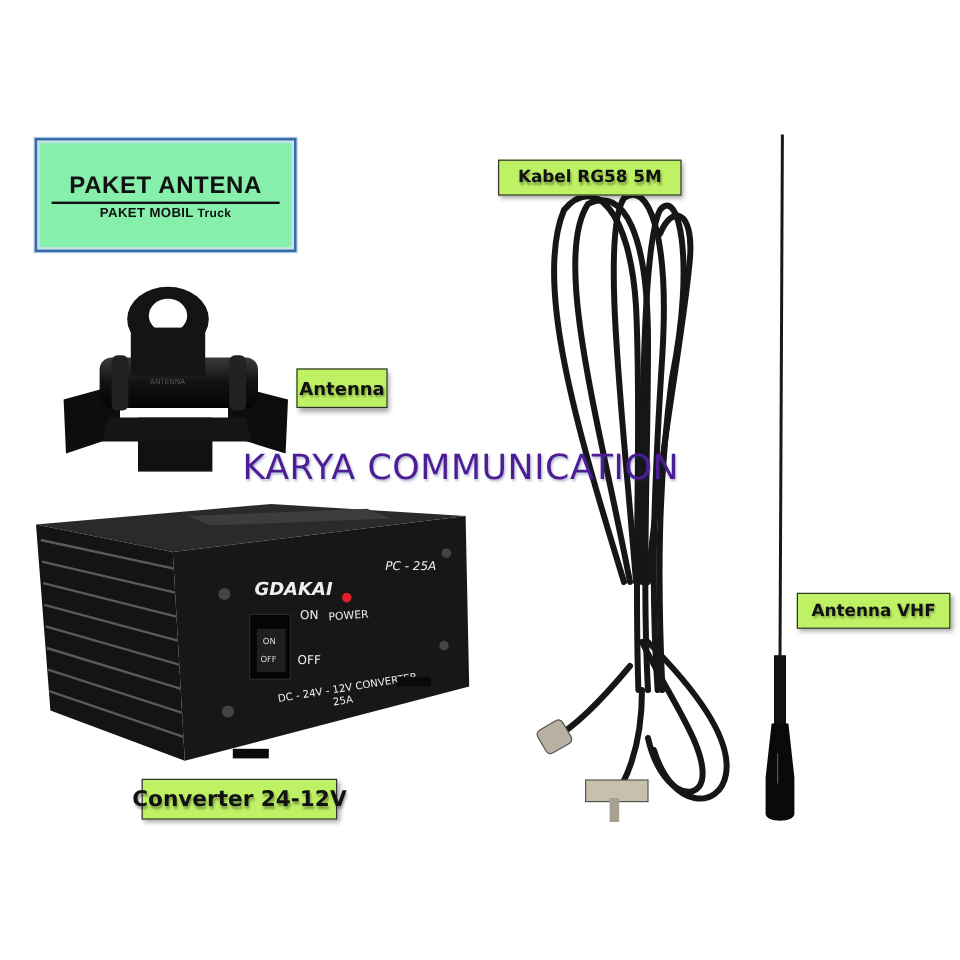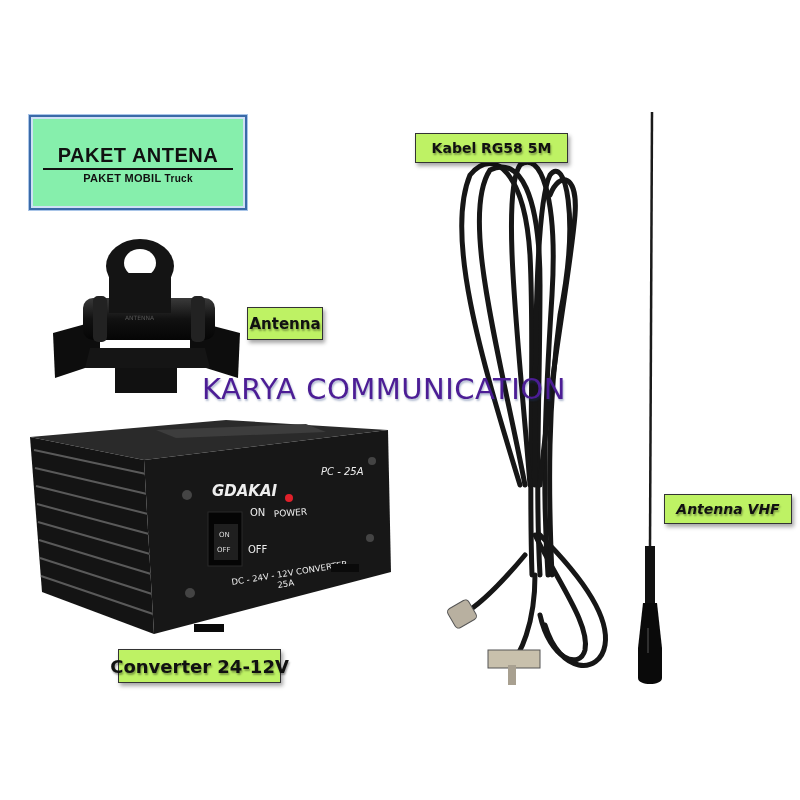--- a/index.html
+++ b/index.html
@@ -29,21 +29,21 @@
   
   .label {
     position: absolute; background: #bef264; border: 1px solid #333;
     box-shadow: 2px 3px 4px rgba(0,0,0,0.35);
     font-family: "DejaVu Sans", sans-serif; font-weight: bold; color: #111;
     text-shadow: 1px 2px 2px rgba(0,0,0,0.35);
     display: flex; align-items: center; justify-content: center; white-space: nowrap;
   }
   .label-kabel  { left: 415px; top: 133px; width: 153px; height: 30px; font-size: 14px; }
   .label-breket { left: 247px; top: 307px; width: 76px;  height: 33px; font-size: 15px; }
-  .label-antenna{ left: 664px; top: 494px; width: 128px; height: 30px; font-size: 14px; font-style: italic; }
+  .label-antenna{ left: 664px; top: 494px; width: 128px; height: 30px; font-size: 14px; }
   .label-conv   { left: 118px; top: 649px; width: 163px; height: 34px; font-size: 18px; }
 
   
   .watermark {
     position: absolute; left: 202px; top: 372px; width: 440px;
     font-family: "DejaVu Sans", sans-serif; font-size: 29px; letter-spacing: 0.5px;
     color: #4c1d95; text-shadow: 1px 2px 2px rgba(30,60,120,0.35);
     white-space: nowrap; z-index: 5; font-weight: normal;
   }
 

